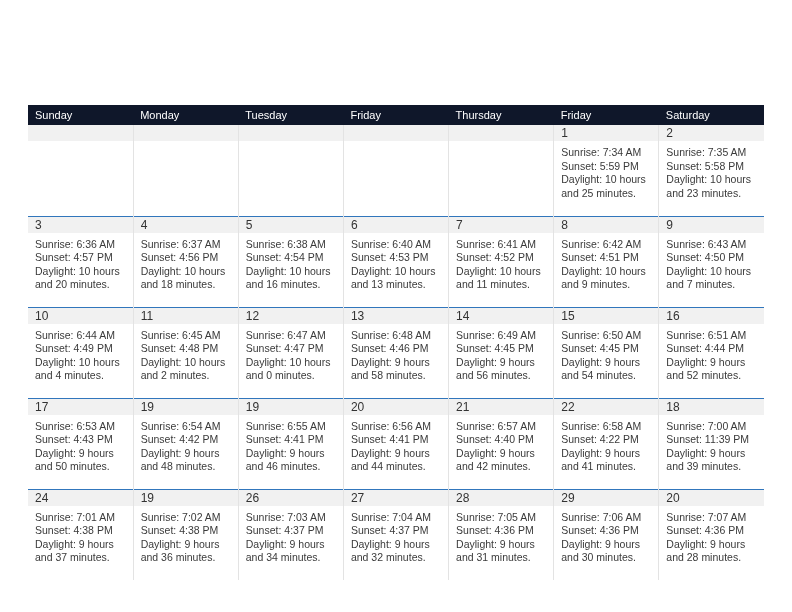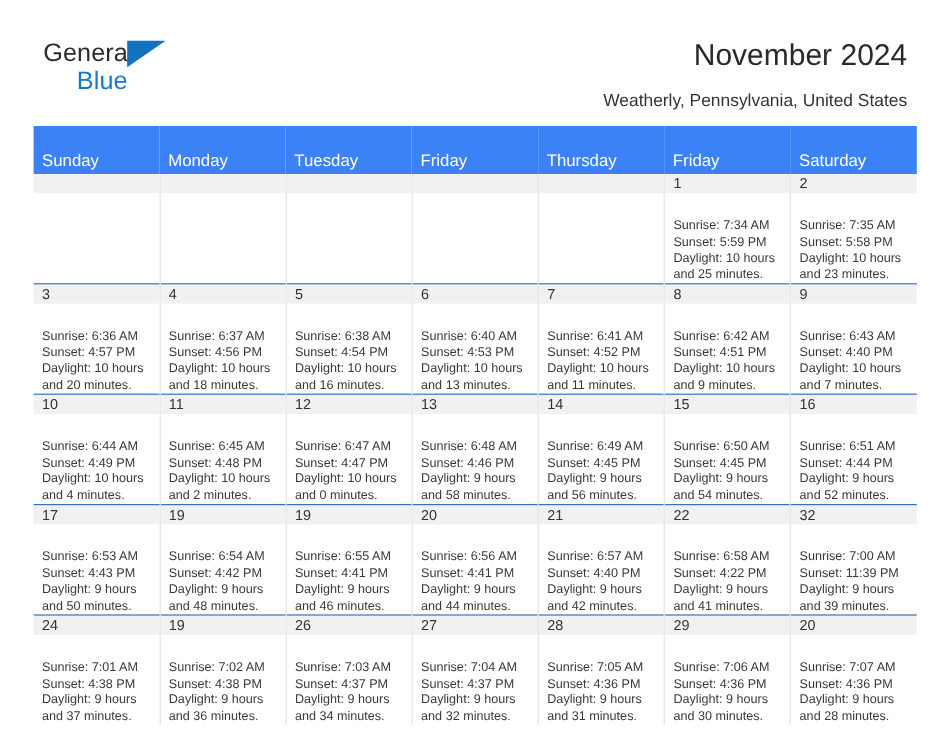--- a/index.html
+++ b/index.html
@@ -74,26 +74,26 @@
 
   
   .calendar {
     position: absolute;
     left: 28px; top: 105px;
     width: 736px;
     border-collapse: collapse;
     table-layout: fixed;
   }
   .calendar th {
-    background: #3b82f6;
+    background: #0f172a;
     color: #ffffff;
-    font-size: 14px;
+    font-size: 11px;
     font-weight: normal;
     text-align: left;
-    padding: 20px 0 4px 7px;
+    padding: 4px 0 4px 7px;
     height: 19px;
     border: none;
   }
   .calendar td {
     vertical-align: top;
     padding: 0;
     height: 91px;
     border-top: 1px solid #3176bc;
     border-right: 1px solid #e3e3e3;
     background: #ffffff;
@@ -111,37 +111,27 @@
     padding: 1px 0 0 7px;
   }
   .daynum.empty { color: transparent; }
   .info {
     display: block;
     padding: 5px 6px 0 7px;
     font-size: 10.5px;
     line-height: 13.5px;
     color: #3a3a3a;
     white-space: pre-line;
-    margin-top: 16px;
   }
 </style>
 </head>
 <body>
 
 <div class="page">
 
-  <div class="header">
-    <div class="logo">
-      <span class="logo-row1">General</span>
-      <span class="logo-tri"></span>
-      <span class="logo-row2">Blue</span>
-    </div>
-    <div class="title">November 2024</div>
-    <div class="subtitle">Weatherly, Pennsylvania, United States</div>
-  </div>
 
   <table class="calendar">
     <thead>
       <tr>
         <th>Sunday</th>
         <th>Monday</th>
         <th>Tuesday</th>
         <th>Friday</th>
         <th>Thursday</th>
         <th>Friday</th>
@@ -218,21 +208,21 @@
         </td>
         <td>
           <span class="daynum">8</span>
           <span class="info">Sunrise: 6:42 AM
 Sunset: 4:51 PM
 Daylight: 10 hours and 9 minutes.</span>
         </td>
         <td class="last-col">
           <span class="daynum">9</span>
           <span class="info">Sunrise: 6:43 AM
-Sunset: 4:40 PM
+Sunset: 4:50 PM
 Daylight: 10 hours and 7 minutes.</span>
         </td>
       </tr>
 
       <tr>
         <td>
           <span class="daynum">10</span>
           <span class="info">Sunrise: 6:44 AM
 Sunset: 4:49 PM
 Daylight: 10 hours and 4 minutes.</span>
@@ -306,21 +296,21 @@
 Sunset: 4:40 PM
 Daylight: 9 hours and 42 minutes.</span>
         </td>
         <td>
           <span class="daynum">22</span>
           <span class="info">Sunrise: 6:58 AM
 Sunset: 4:22 PM
 Daylight: 9 hours and 41 minutes.</span>
         </td>
         <td class="last-col">
-          <span class="daynum">32</span>
+          <span class="daynum">18</span>
           <span class="info">Sunrise: 7:00 AM
 Sunset: 11:39 PM
 Daylight: 9 hours and 39 minutes.</span>
         </td>
       </tr>
 
       <tr>
         <td>
           <span class="daynum">24</span>
           <span class="info">Sunrise: 7:01 AM

